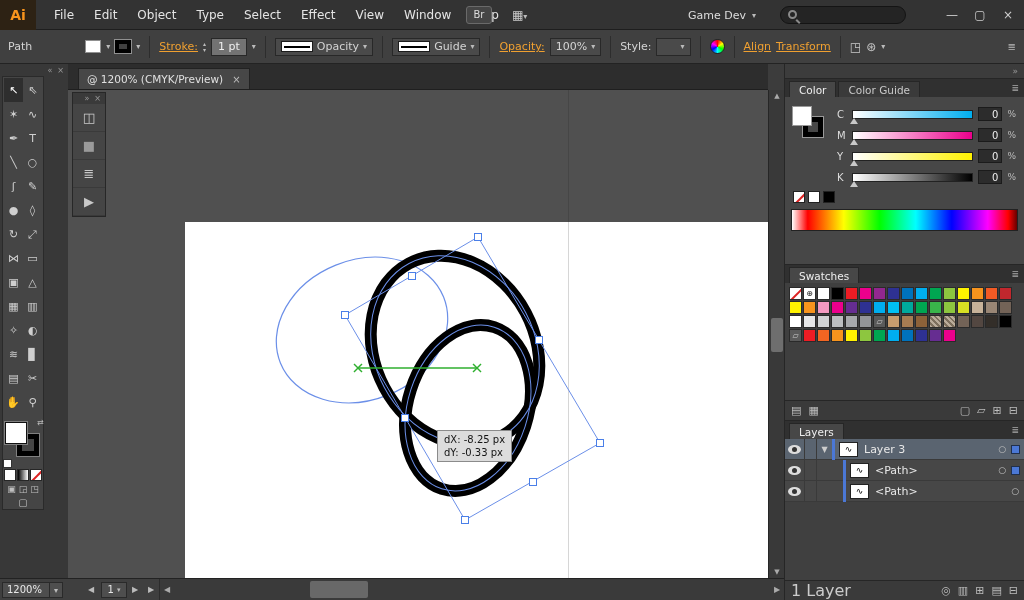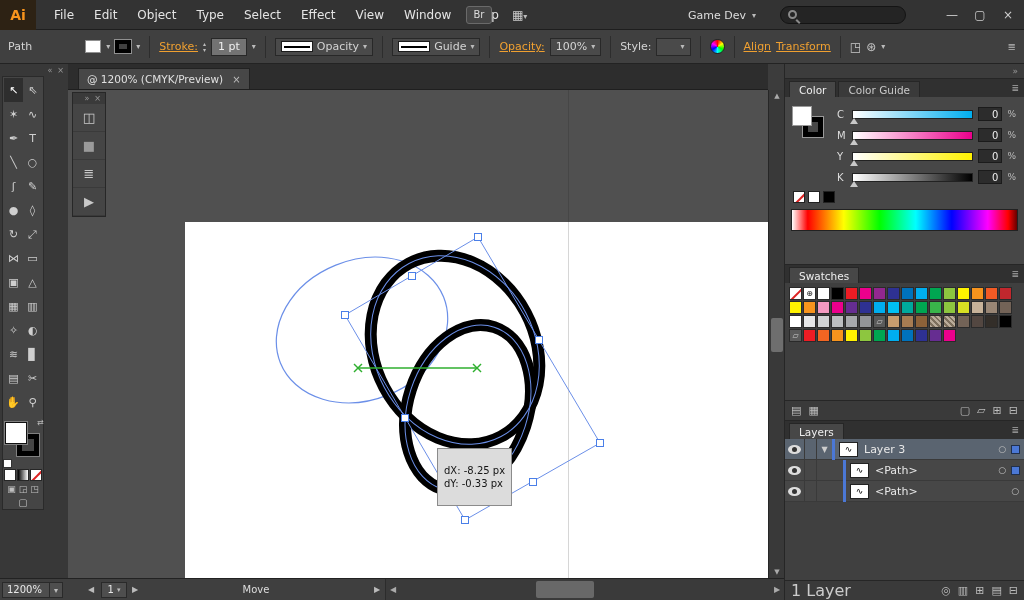--- a/index.html
+++ b/index.html
@@ -66,21 +66,21 @@
 #icondock{position:absolute;left:72px;top:92px;width:34px;background:#454545;border:1px solid #272727;z-index:5}
 #icondock .dockhead{background:#3a3a3a;height:11px}
 .dock-icon{height:28px;display:flex;align-items:center;justify-content:center;color:#c9c9c9;font-size:13px;border-bottom:1px solid #3a3a3a}
 
 
 #canvas{position:absolute;left:68px;top:90px;width:700px;height:488px;background:#505050;overflow:hidden}
 #artboard{position:absolute;left:117px;top:132px;width:583px;height:356px;background:#fff}
 .vline-gray{position:absolute;left:500px;top:0;width:1px;height:132px;background:#464646}
 .vline-white{position:absolute;left:500px;top:132px;width:1px;height:356px;background:#d6d6d6}
 #artsvg{position:absolute;left:0;top:0}
-#tooltip{position:absolute;left:369px;top:358px;background:#dcdcdc;border:1px solid #8b8b8b;color:#141414;font-size:10px;line-height:13px;padding:15px 6px;white-space:nowrap;z-index:6}
+#tooltip{position:absolute;left:369px;top:340px;background:#dcdcdc;border:1px solid #8b8b8b;color:#141414;font-size:10px;line-height:13px;padding:2px 6px;white-space:nowrap;z-index:6}
 
 
 #vscroll{position:absolute;left:768px;top:90px;width:16px;height:488px;background:#393939;border-left:1px solid #262626}
 #vscroll .sbtn{position:absolute;left:0;width:16px;height:12px;color:#aaa;font-size:7px;text-align:center;line-height:12px}
 #vup{top:0}#vdown{bottom:0}
 #vthumb{position:absolute;left:2px;top:228px;width:12px;height:34px;background:#6e6e6e;border-radius:2px}
 
 
 #statusbar{position:absolute;left:0;top:578px;width:784px;height:22px;background:#3f3f3f;border-top:1px solid #222;display:flex;align-items:center;font-size:10px}
 .zbox{width:48px;height:16px;margin-left:2px;background:#4e4e4e;border:1px solid #2a2a2a;display:flex;align-items:center;padding:0 4px;color:#e8e8e8}
@@ -357,23 +357,20 @@
 
   <div id="statusbar">
     <div class="zbox">1200%</div>
     <div class="zdd">▾</div>
     <span class="navarrow" style="margin-left:20px">◀</span>
     <div class="abox" style="margin-left:2px">
       <span>1</span>
       <span class="dd">▾</span>
     </div>
     <span class="navarrow">▶</span>
-    <div id="statusregion">
-      <span>Move</span>
-    </div>
     <span class="navarrow">▶</span>
     <div class="hscroll">
       <span class="hbtn" id="hleft">◀</span>
       <div id="hthumb"></div>
       <span class="hbtn" id="hright">▶</span>
     </div>
   </div>
 
   <div id="rightdock">
     <div class="dstrip">

